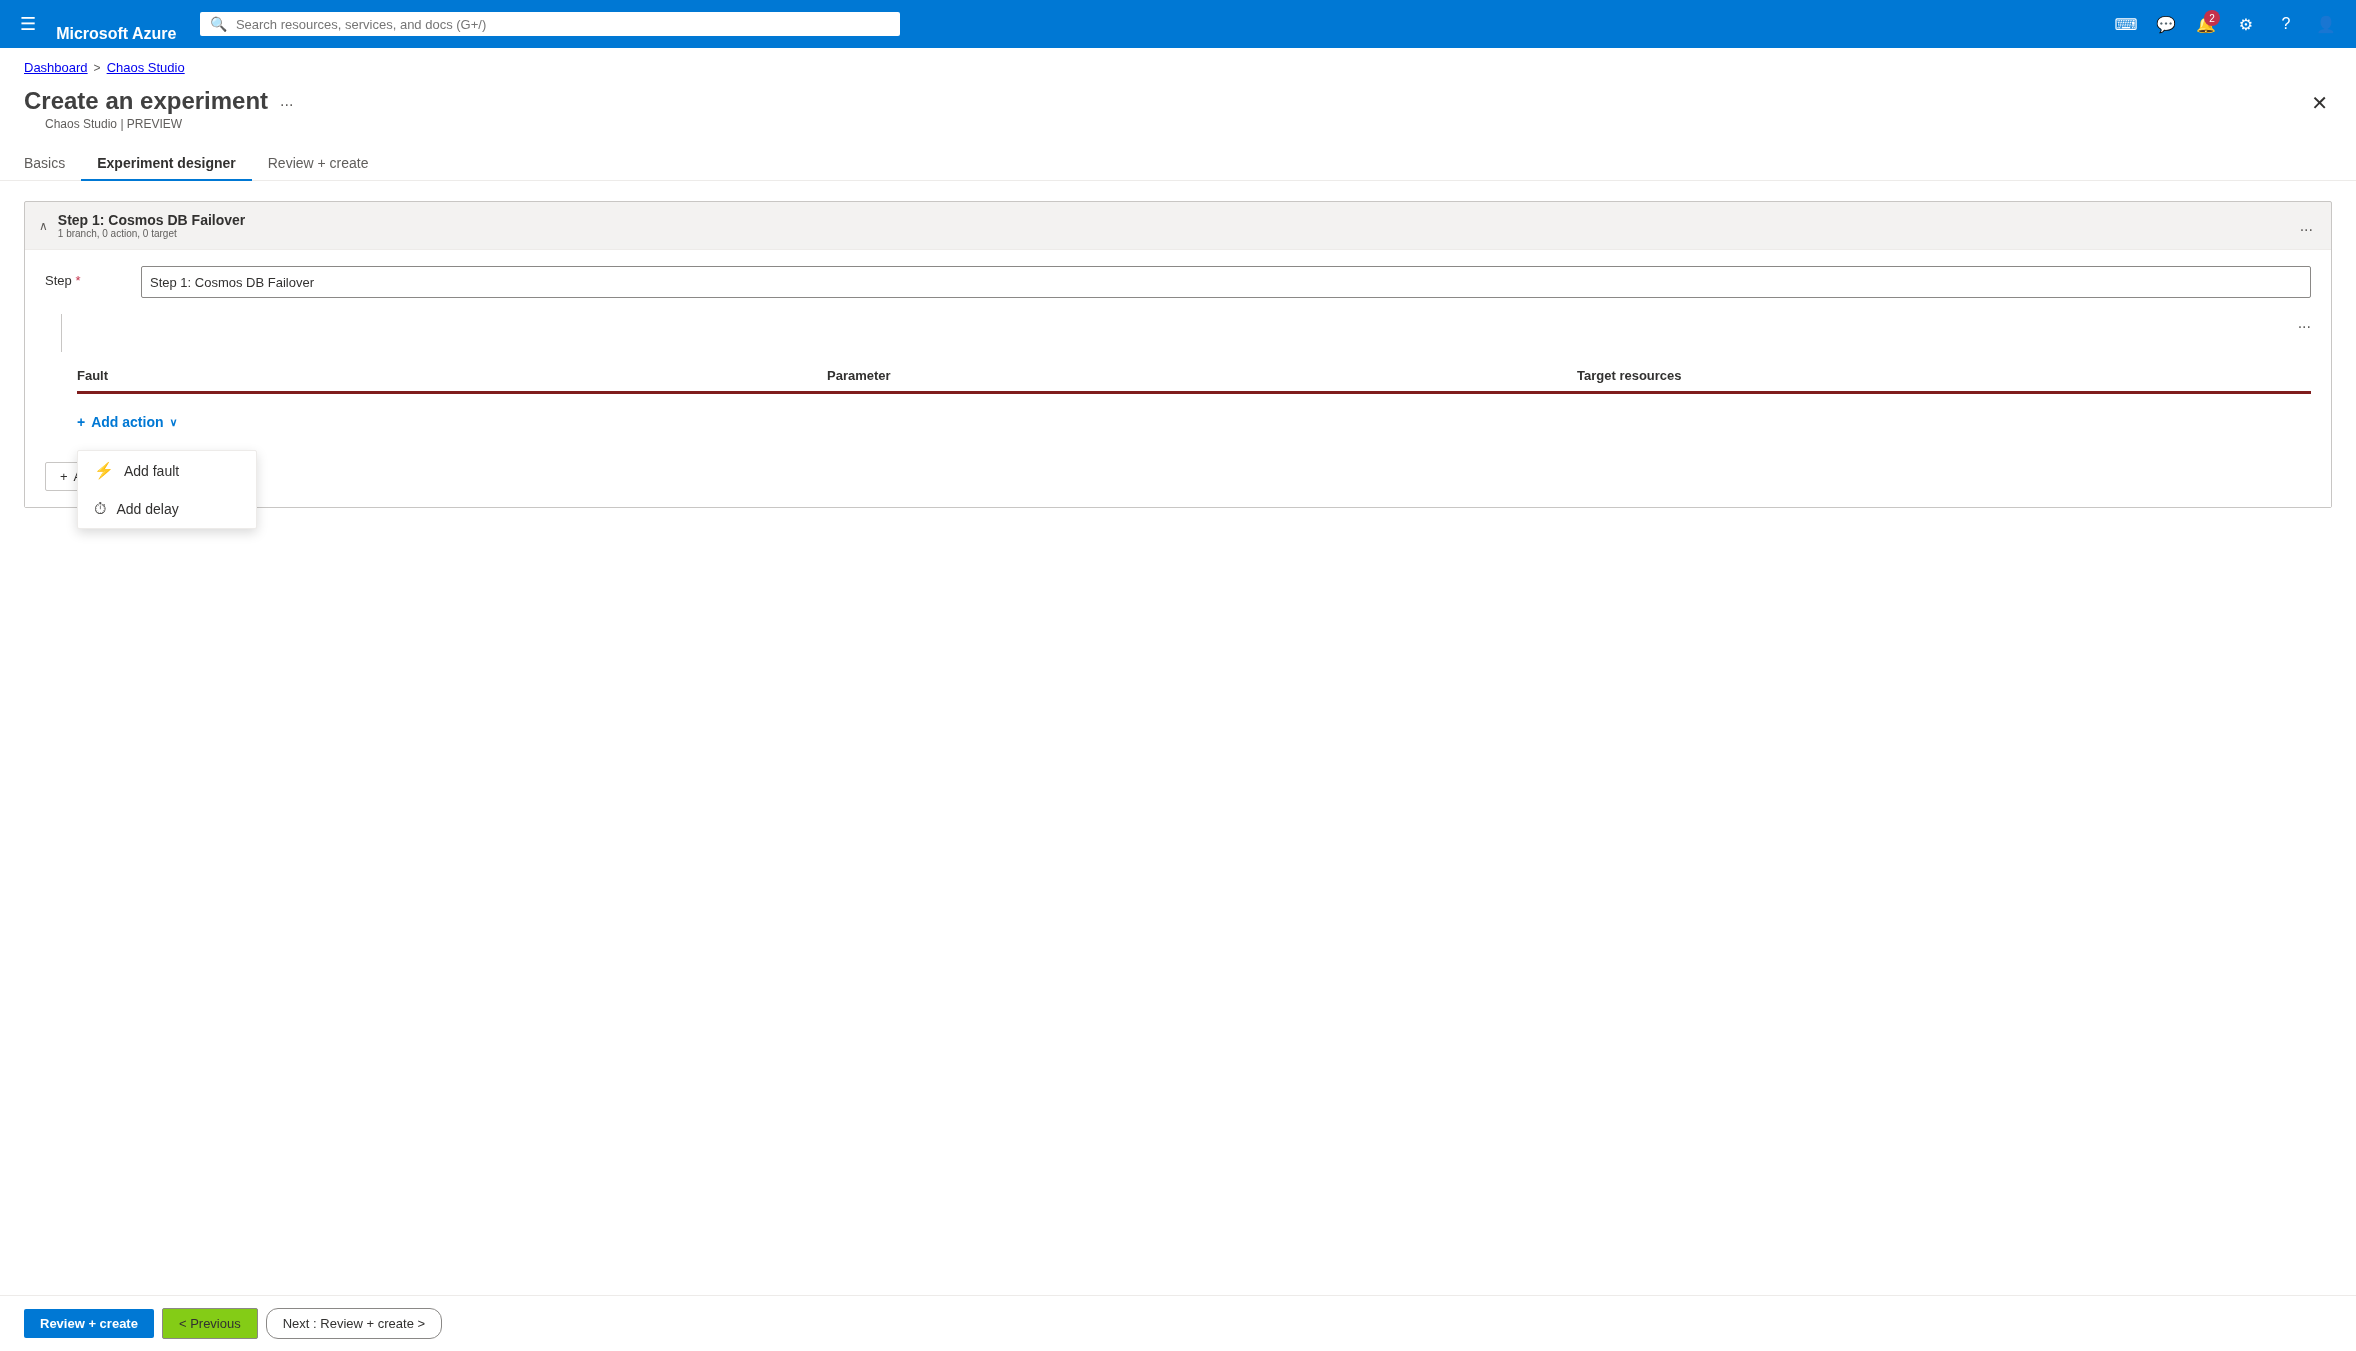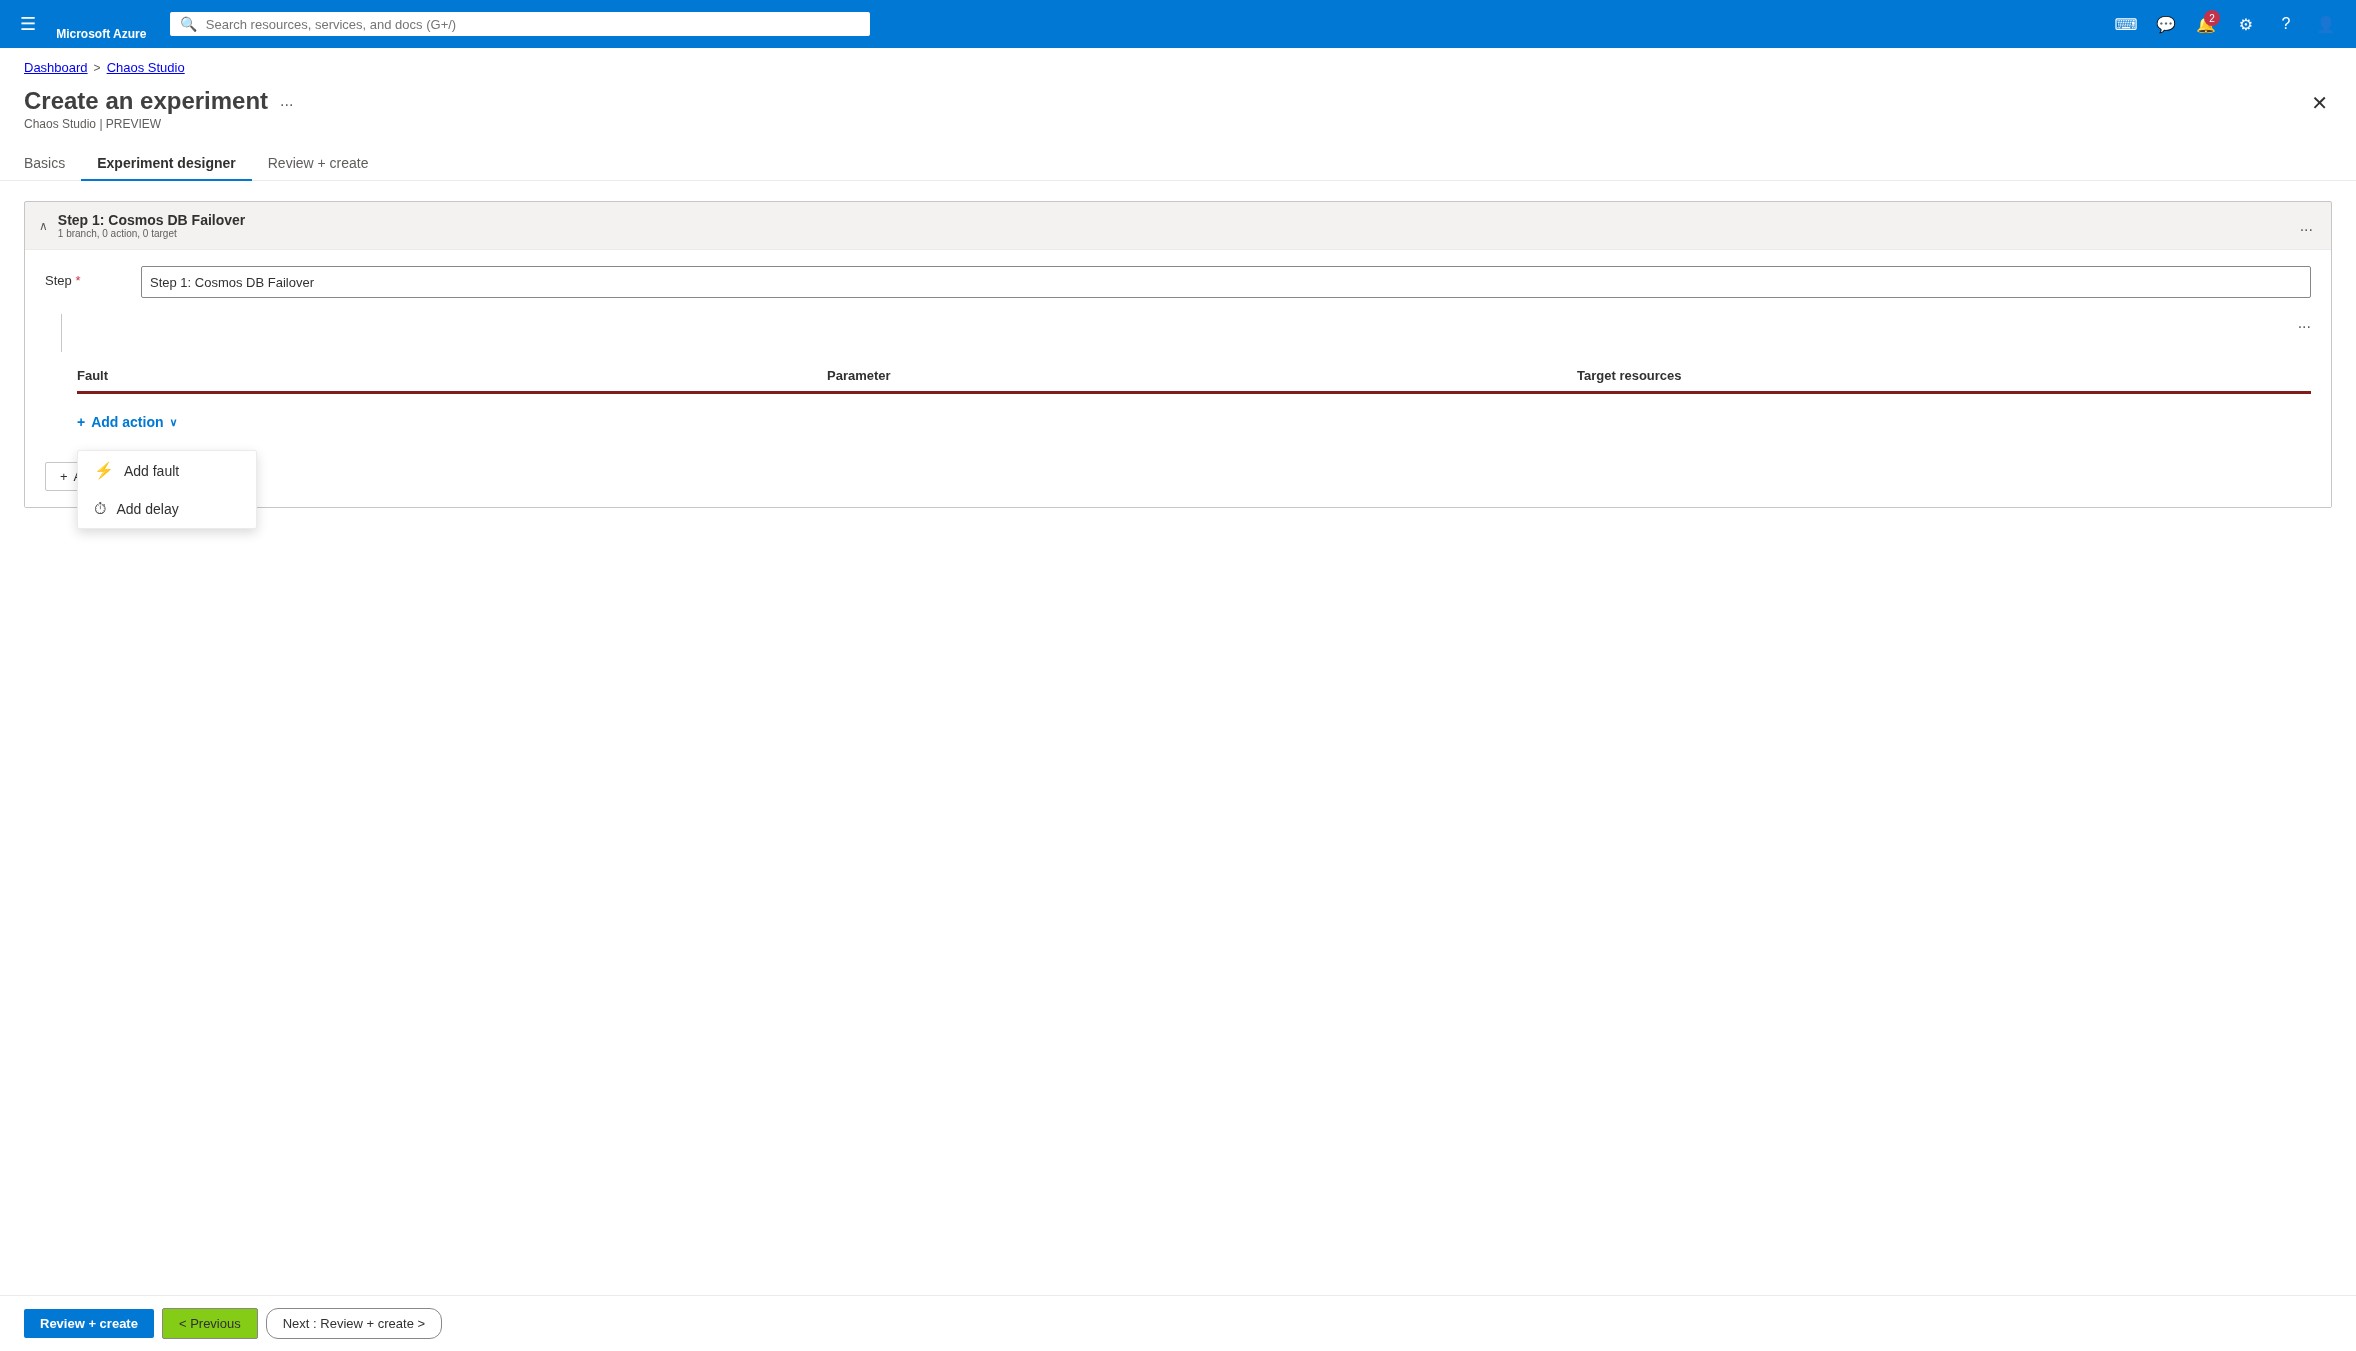--- a/index.html
+++ b/index.html
@@ -4,21 +4,21 @@
   <style>
     * { box-sizing: border-box; margin: 0; padding: 0; }
     body { font-family: 'Segoe UI', Arial, sans-serif; font-size: 14px; color: #323130; background: #fff; overflow: hidden; }
 
     
     .topnav {
       display: flex; align-items: center; background: #0078d4; color: #fff;
       height: 48px; padding: 0 12px; gap: 12px;
     }
     .topnav-hamburger { font-size: 18px; cursor: pointer; padding: 4px 8px; }
-    .topnav-title { font-size: 12px; font-weight: 600; margin-right: 12px; white-space: nowrap; margin-top: 20px; }
+    .topnav-title { font-size: 16px; font-weight: 600; margin-right: 12px; white-space: nowrap; margin-top: 20px; }
     .topnav-search {
       flex: 1; max-width: 700px; display: flex; align-items: center;
       background: #fff; border-radius: 2px; padding: 4px 10px; gap: 8px;
     }
     .topnav-search input {
       border: none; outline: none; font-size: 13px; color: #323130; flex: 1; background: transparent;
     }
     .topnav-icons { margin-left: auto; display: flex; align-items: center; gap: 4px; }
     .topnav-icon {
       width: 36px; height: 36px; border-radius: 2px; display: flex; align-items: center;
@@ -33,21 +33,21 @@
     
     .breadcrumb {
       padding: 12px 24px 0; display: flex; align-items: center; gap: 6px;
       font-size: 13px; color: #0078d4;
     }
     .breadcrumb-sep { color: #605e5c; font-size: 12px; }
 
     
     .page-header { padding: 8px 24px 0; display: flex; align-items: flex-start; justify-content: space-between; }
     .page-title { font-size: 24px; font-weight: 600; color: #404040; }
-    .page-subtitle { font-size: 12px; color: #605e5c; margin-top: 2px; }
+    .page-subtitle { font-size: 12px; color: #605e5c; margin-top: 2px; margin-left: 21px; }
     .page-header-left { display: flex; align-items: center; gap: 8px; }
     .ellipsis-btn { cursor: pointer; color: #605e5c; font-size: 16px; padding: 4px; }
     .close-btn { cursor: pointer; color: #323130; font-size: 20px; padding: 4px; }
 
     
     .tabs { display: flex; padding: 16px 24px 0; border-bottom: 1px solid #edebe9; gap: 0; }
     .tab {
       padding: 8px 16px; cursor: pointer; font-size: 14px; color: #605e5c;
       border-bottom: 2px solid transparent; margin-bottom: -1px;
     }

